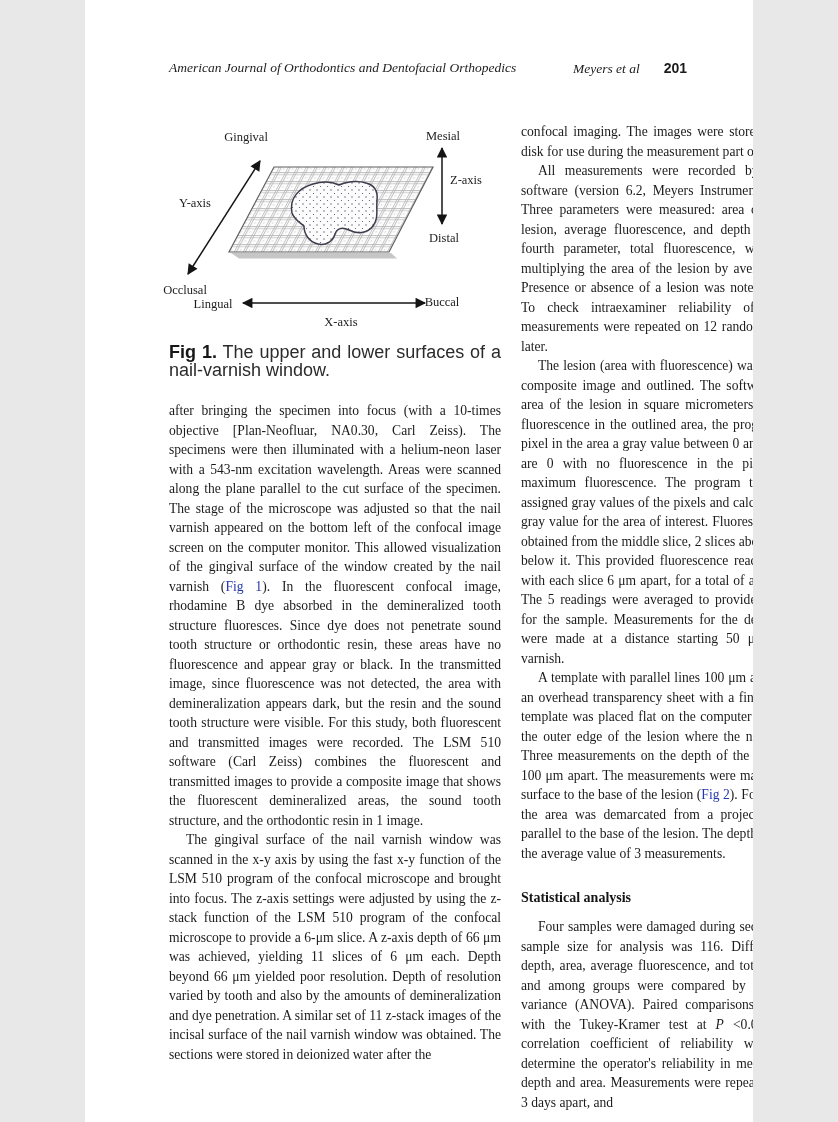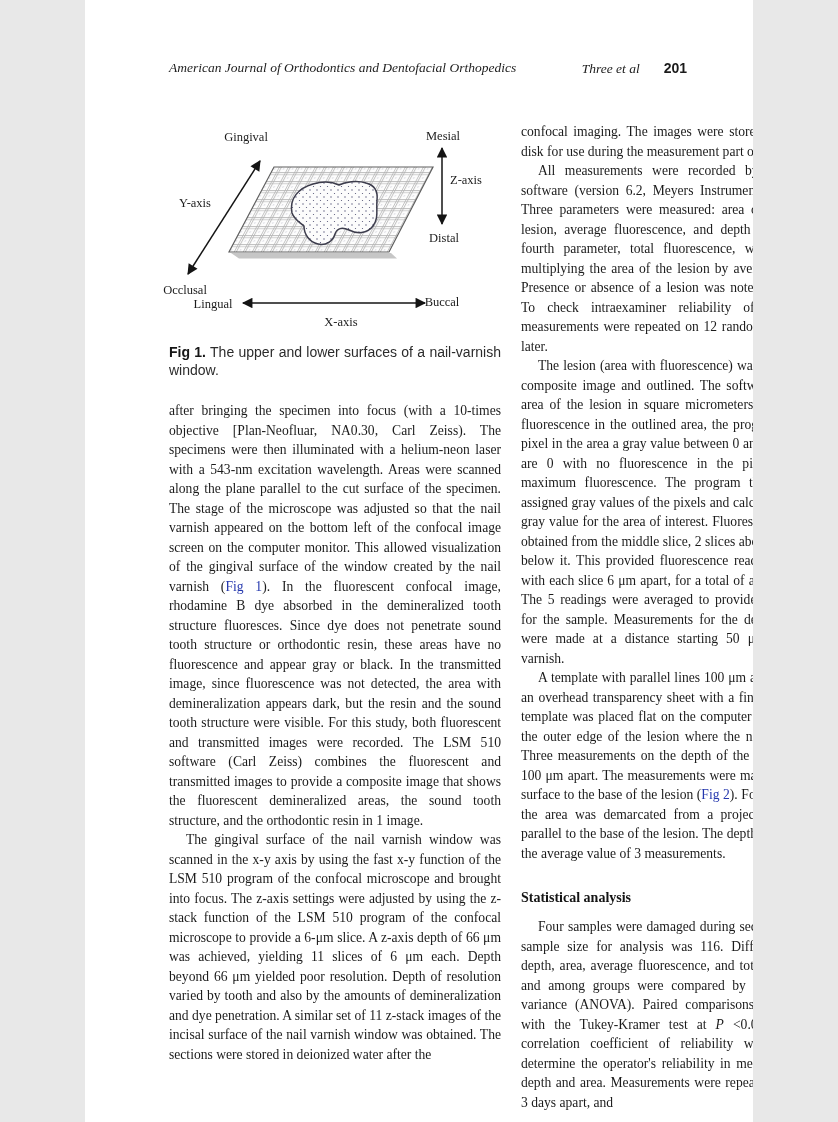--- a/index.html
+++ b/index.html
@@ -16,21 +16,21 @@
   .hdr-right .authors { font-style:italic; }
   .hdr-right .pageno { font-family:"Liberation Sans", sans-serif;
     font-weight:bold; font-size:14px; margin-left:24px; font-style:normal; }
 
   
   .fig1 { position:absolute; left:76px; top:118px; width:332px; height:218px; }
   .fig1 svg { display:block; width:332px; height:218px; }
   .fig1 text { font-family:"Liberation Serif", serif; font-size:12.5px; fill:#1c1c1c; }
   .fig1-caption {
     position:absolute; left:84px; top:344px; width:332px;
-    font-family:"Liberation Sans", sans-serif; font-size:14px;
+    font-family:"Liberation Sans", sans-serif; font-size:18px;
     line-height:17.5px; color:#2b2b2b; text-align:justify;
   }
   .fig1-caption b { color:#161616; }
 
   
   .col {
     position:absolute; width:332px; text-align:justify;
     font-size:13.6px; line-height:19.5px; color:#1b1b1b;
   }
   .col-left  { left:84px;  top:401px; }
@@ -46,21 +46,21 @@
 </style>
 </head>
 <body>
 
 <div class="page">
 
   <div class="hdr-left">
     <div>American Journal of Orthodontics and Dentofacial Orthopedics</div>
   </div>
   <div class="hdr-right">
-    <span class="authors">Three et al</span><span class="pageno">201</span>
+    <span class="authors">Meyers et al</span><span class="pageno">201</span>
   </div>
 
   <div class="fig1">
     <svg viewBox="0 0 332 218">
       <defs>
         <pattern id="grid" width="9" height="9" patternUnits="userSpaceOnUse" patternTransform="skewX(-28)">
           <rect width="9" height="9" fill="#fdfdfd"></rect>
           <path d="M0,0.4 H9 M0,2.6 H9" stroke="#b2b2b2" stroke-width="0.8" fill="none"></path>
           <path d="M0.4,0 V9 M2.6,0 V9" stroke="#b2b2b2" stroke-width="0.8" fill="none"></path>
           <circle cx="5.8" cy="5.8" r="0.5" fill="#9a9ab0"></circle>

